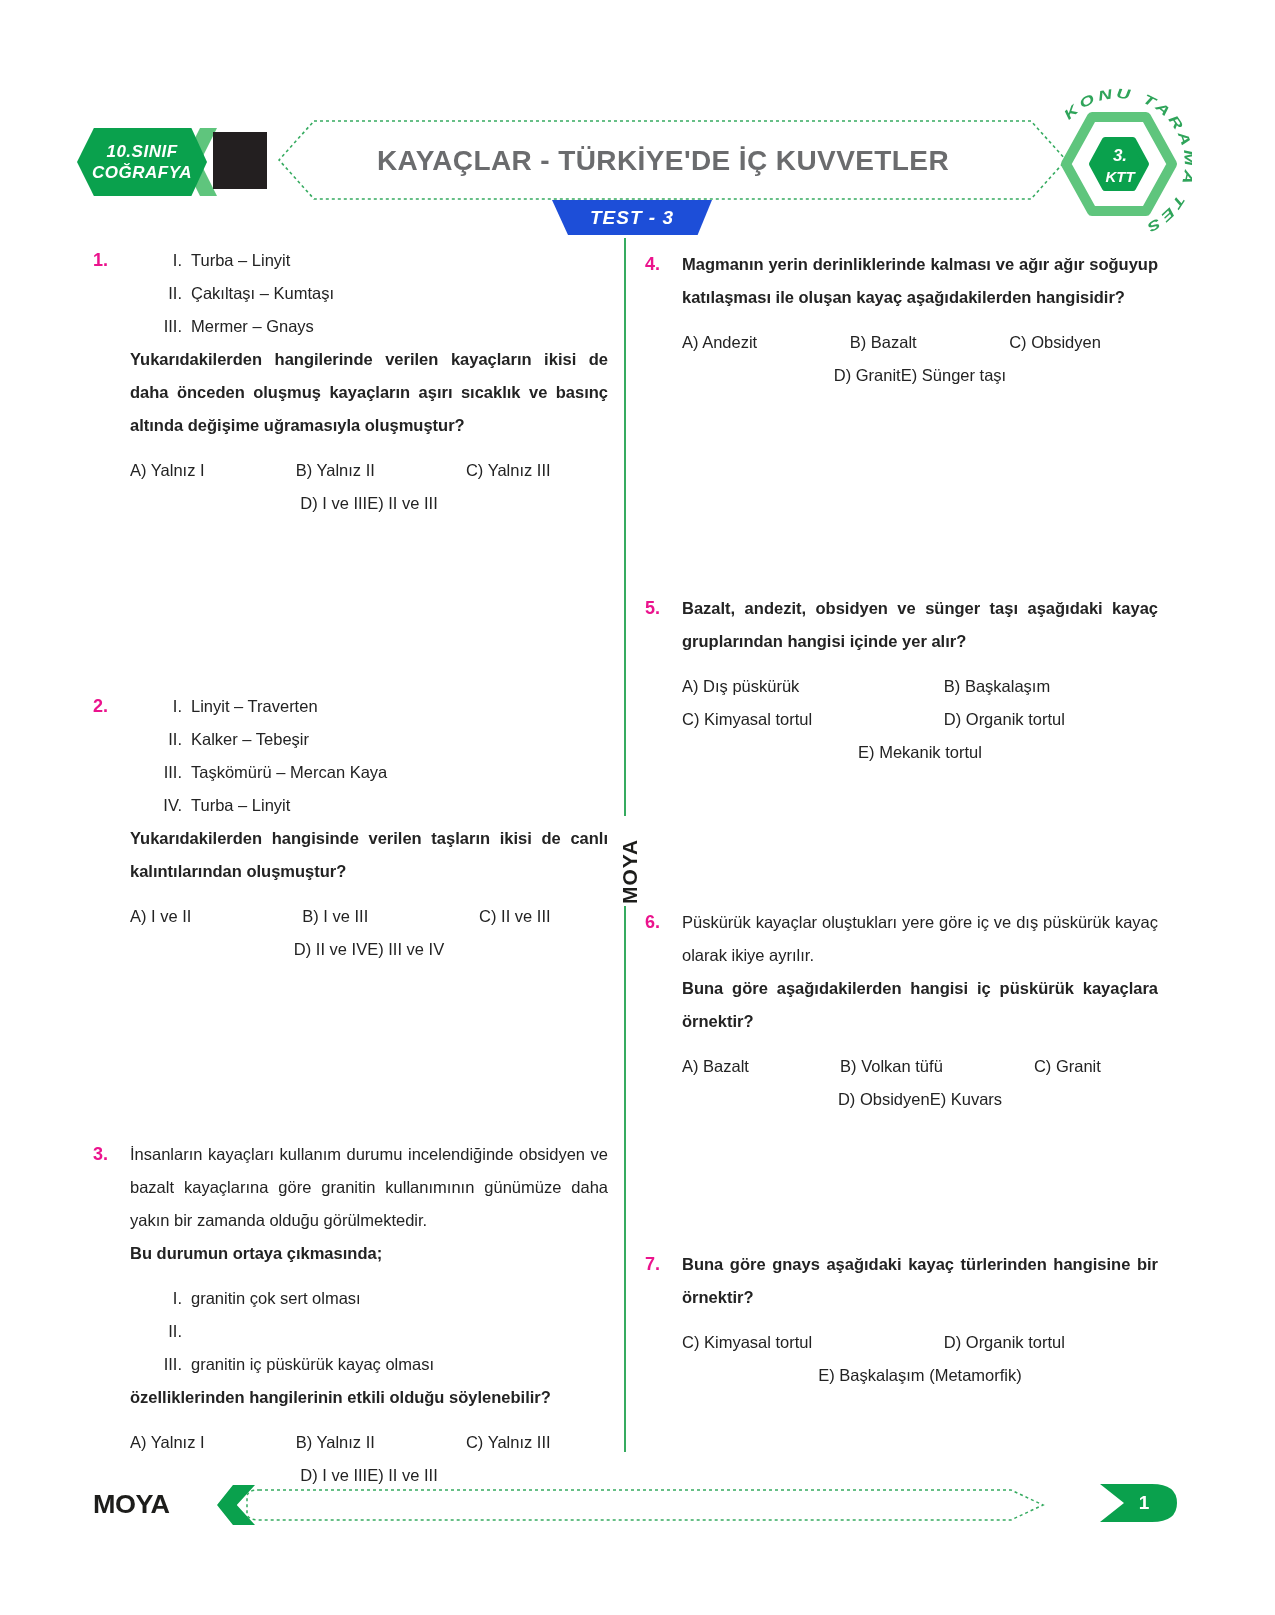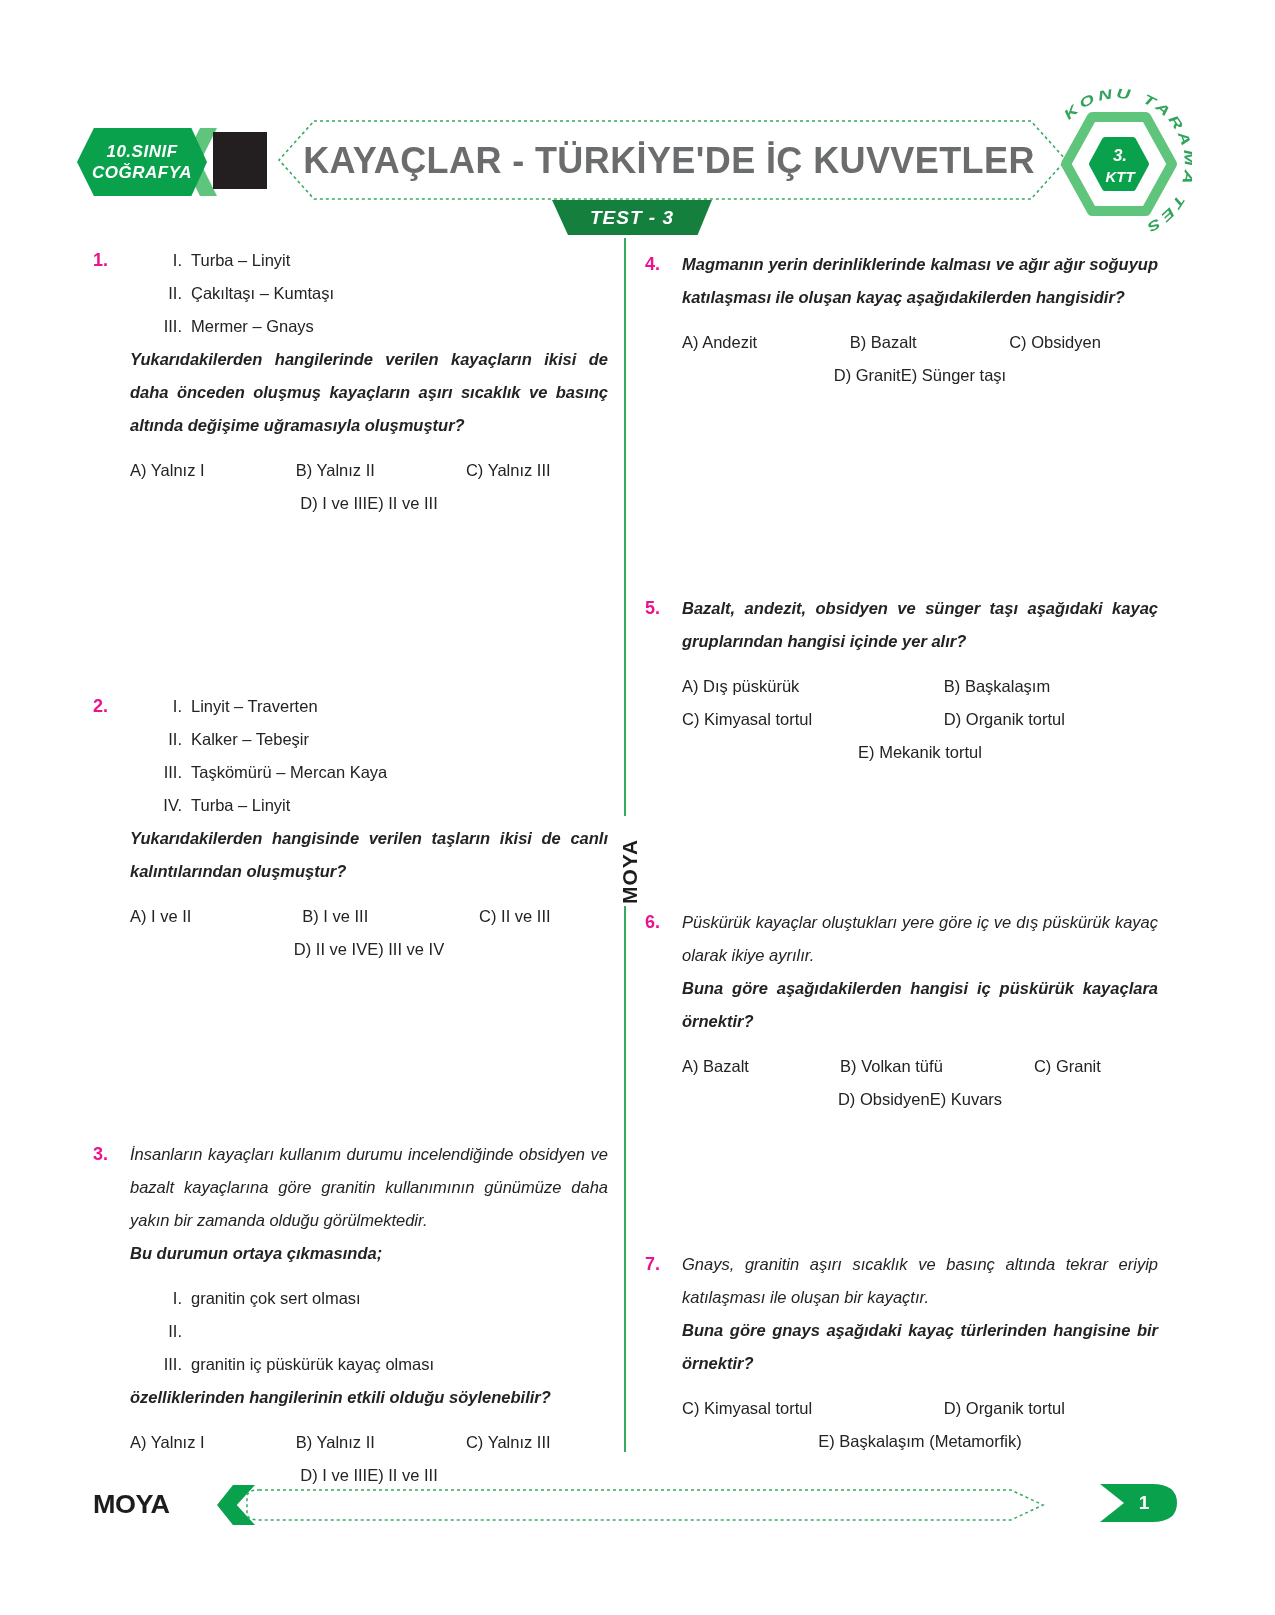--- a/index.html
+++ b/index.html
@@ -8,43 +8,43 @@
 
   
   .class-badge{position:absolute;left:77px;top:128px;width:130px;height:68px;background:#0aa14d;
     clip-path:polygon(0 50%,13% 0,88% 0,100% 50%,88% 100%,13% 100%);
     display:flex;flex-direction:column;align-items:center;justify-content:center;
     color:#fff;font-style:italic;font-weight:bold;font-size:17px;line-height:1.25;letter-spacing:.5px;}
   .class-badge-tail{position:absolute;left:183px;top:128px;width:34px;height:68px;background:#5fc57d;
     clip-path:polygon(50% 0,100% 0,50% 50%,100% 100%,50% 100%,0 50%);}
   .black-square{position:absolute;left:213px;top:132px;width:54px;height:57px;background:#231f20;}
   .banner-svg{position:absolute;left:278px;top:120px;}
-  .banner-title{position:absolute;left:274px;top:120px;width:790px;height:81px;display:flex;
-    align-items:center;justify-content:center;font-size:36px;font-weight:bold;color:#6b6c6e;letter-spacing:.4px;}
-  .test-ribbon{position:absolute;left:552px;top:200px;width:160px;height:35px;background:#15803d;
+  .banner-title{position:absolute;left:268px;top:120px;width:790px;height:81px;display:flex;
+    align-items:center;justify-content:center;font-size:28px;font-weight:bold;color:#6b6c6e;letter-spacing:.4px;}
+  .test-ribbon{position:absolute;left:552px;top:200px;width:160px;height:35px;background:#1d4ed8;
     clip-path:polygon(0 0,100% 0,91% 100%,10% 100%);display:flex;align-items:center;justify-content:center;
     color:#fff;font-style:italic;font-weight:bold;font-size:19px;letter-spacing:1px;}
   .ktt-svg{position:absolute;left:1040px;top:88px;}
 
   
   .divider-seg{position:absolute;left:624px;width:2px;background:#36ab60;}
   .divider-brand{position:absolute;left:618px;top:818px;height:84px;display:flex;align-items:center;
     writing-mode:vertical-rl;transform:rotate(180deg);font-weight:900;font-size:21px;color:#1d1d1b;
     letter-spacing:1px;background:#fff;padding:2px 0;}
 
   
   .question{position:absolute;display:flex;align-items:flex-start;}
   .q-left{left:93px;width:515px;}
   .q-right{left:645px;width:513px;}
   .qnum{flex:0 0 37px;font-weight:bold;font-size:18px;line-height:33px;color:#eb138d;}
   .qbody{flex:1;font-size:16.5px;line-height:33px;}
   .qbody > * + *{margin-top:12px;}
   .item{display:flex;}
   .item-label{flex:0 0 52px;text-align:right;padding-right:9px;}
-  .stem{margin:0;text-align:justify;font-style:italic;}
+  .stem{margin:0;text-align:justify;}
   .stem.bold{font-weight:bold;}
   .opt-row{display:flex;}
   .opt-row.spread{justify-content:space-between;width:88%;}
   .opt-row.center{justify-content:center;}
   .opt-row.twocol{display:grid;grid-template-columns:55% 45%;}
 
   
   .brand-logo{position:absolute;left:93px;top:1489px;font-weight:900;font-size:27px;color:#1d1d1b;
     transform:scaleY(.95);letter-spacing:-.5px;}
   .footer-chevron{position:absolute;left:217px;top:1485px;width:38px;height:40px;background:#0aa14d;
@@ -239,21 +239,20 @@
             <div class="opt-row center">
               <span class="opt">D) Obsidyen</span>
               <span class="opt">E) Kuvars</span>
             </div>
           </div>
         </div>
       </div>
       <div class="question q-right" style="top: 1248px;">
         <span class="qnum">7.</span>
         <div class="qbody">
-          <p class="stem">Gnays, granitin aşırı sıcaklık ve basınç altında tekrar eriyip katılaşması ile  oluşan bir kayaçtır.</p>
           <p class="stem bold">Buna göre gnays aşağıdaki kayaç türlerinden hangisine bir örnektir?</p>
           <div class="opts">
             <div class="opt-row twocol">
               <span class="opt">C) Kimyasal tortul</span>
               <span class="opt">D) Organik tortul</span>
             </div>
             <div class="opt-row center">
               <span class="opt">E) Başkalaşım (Metamorfik)</span>
             </div>
           </div>

